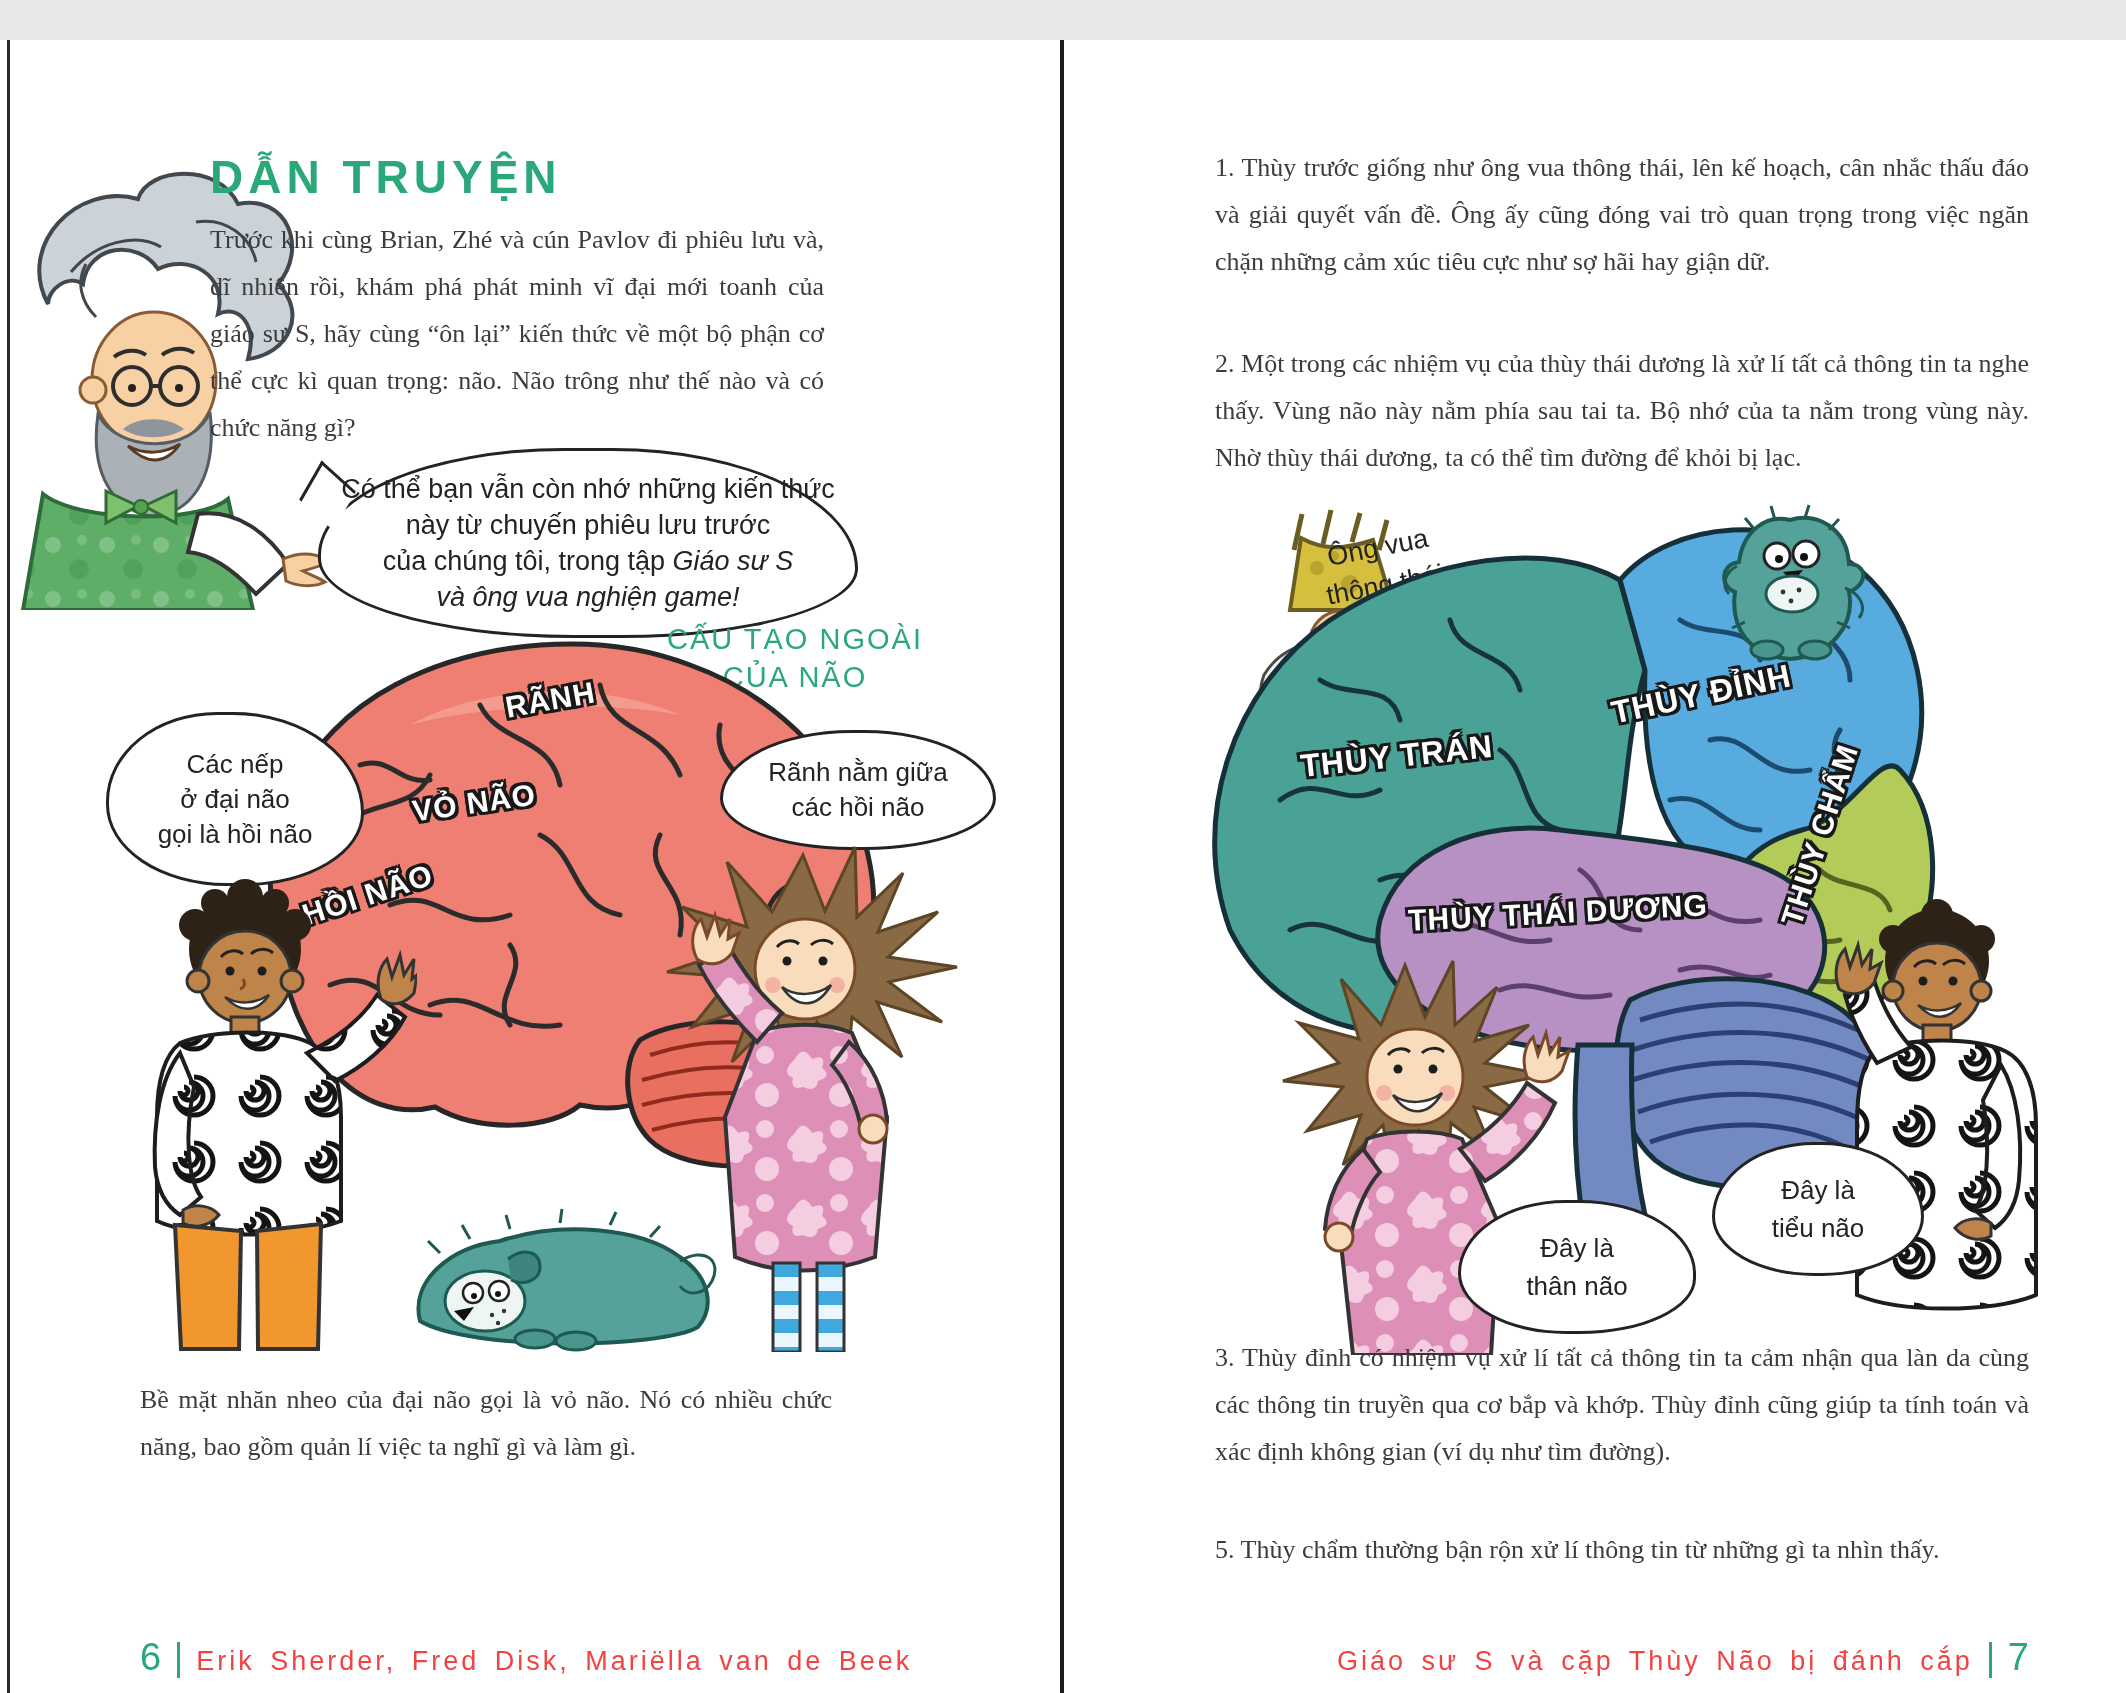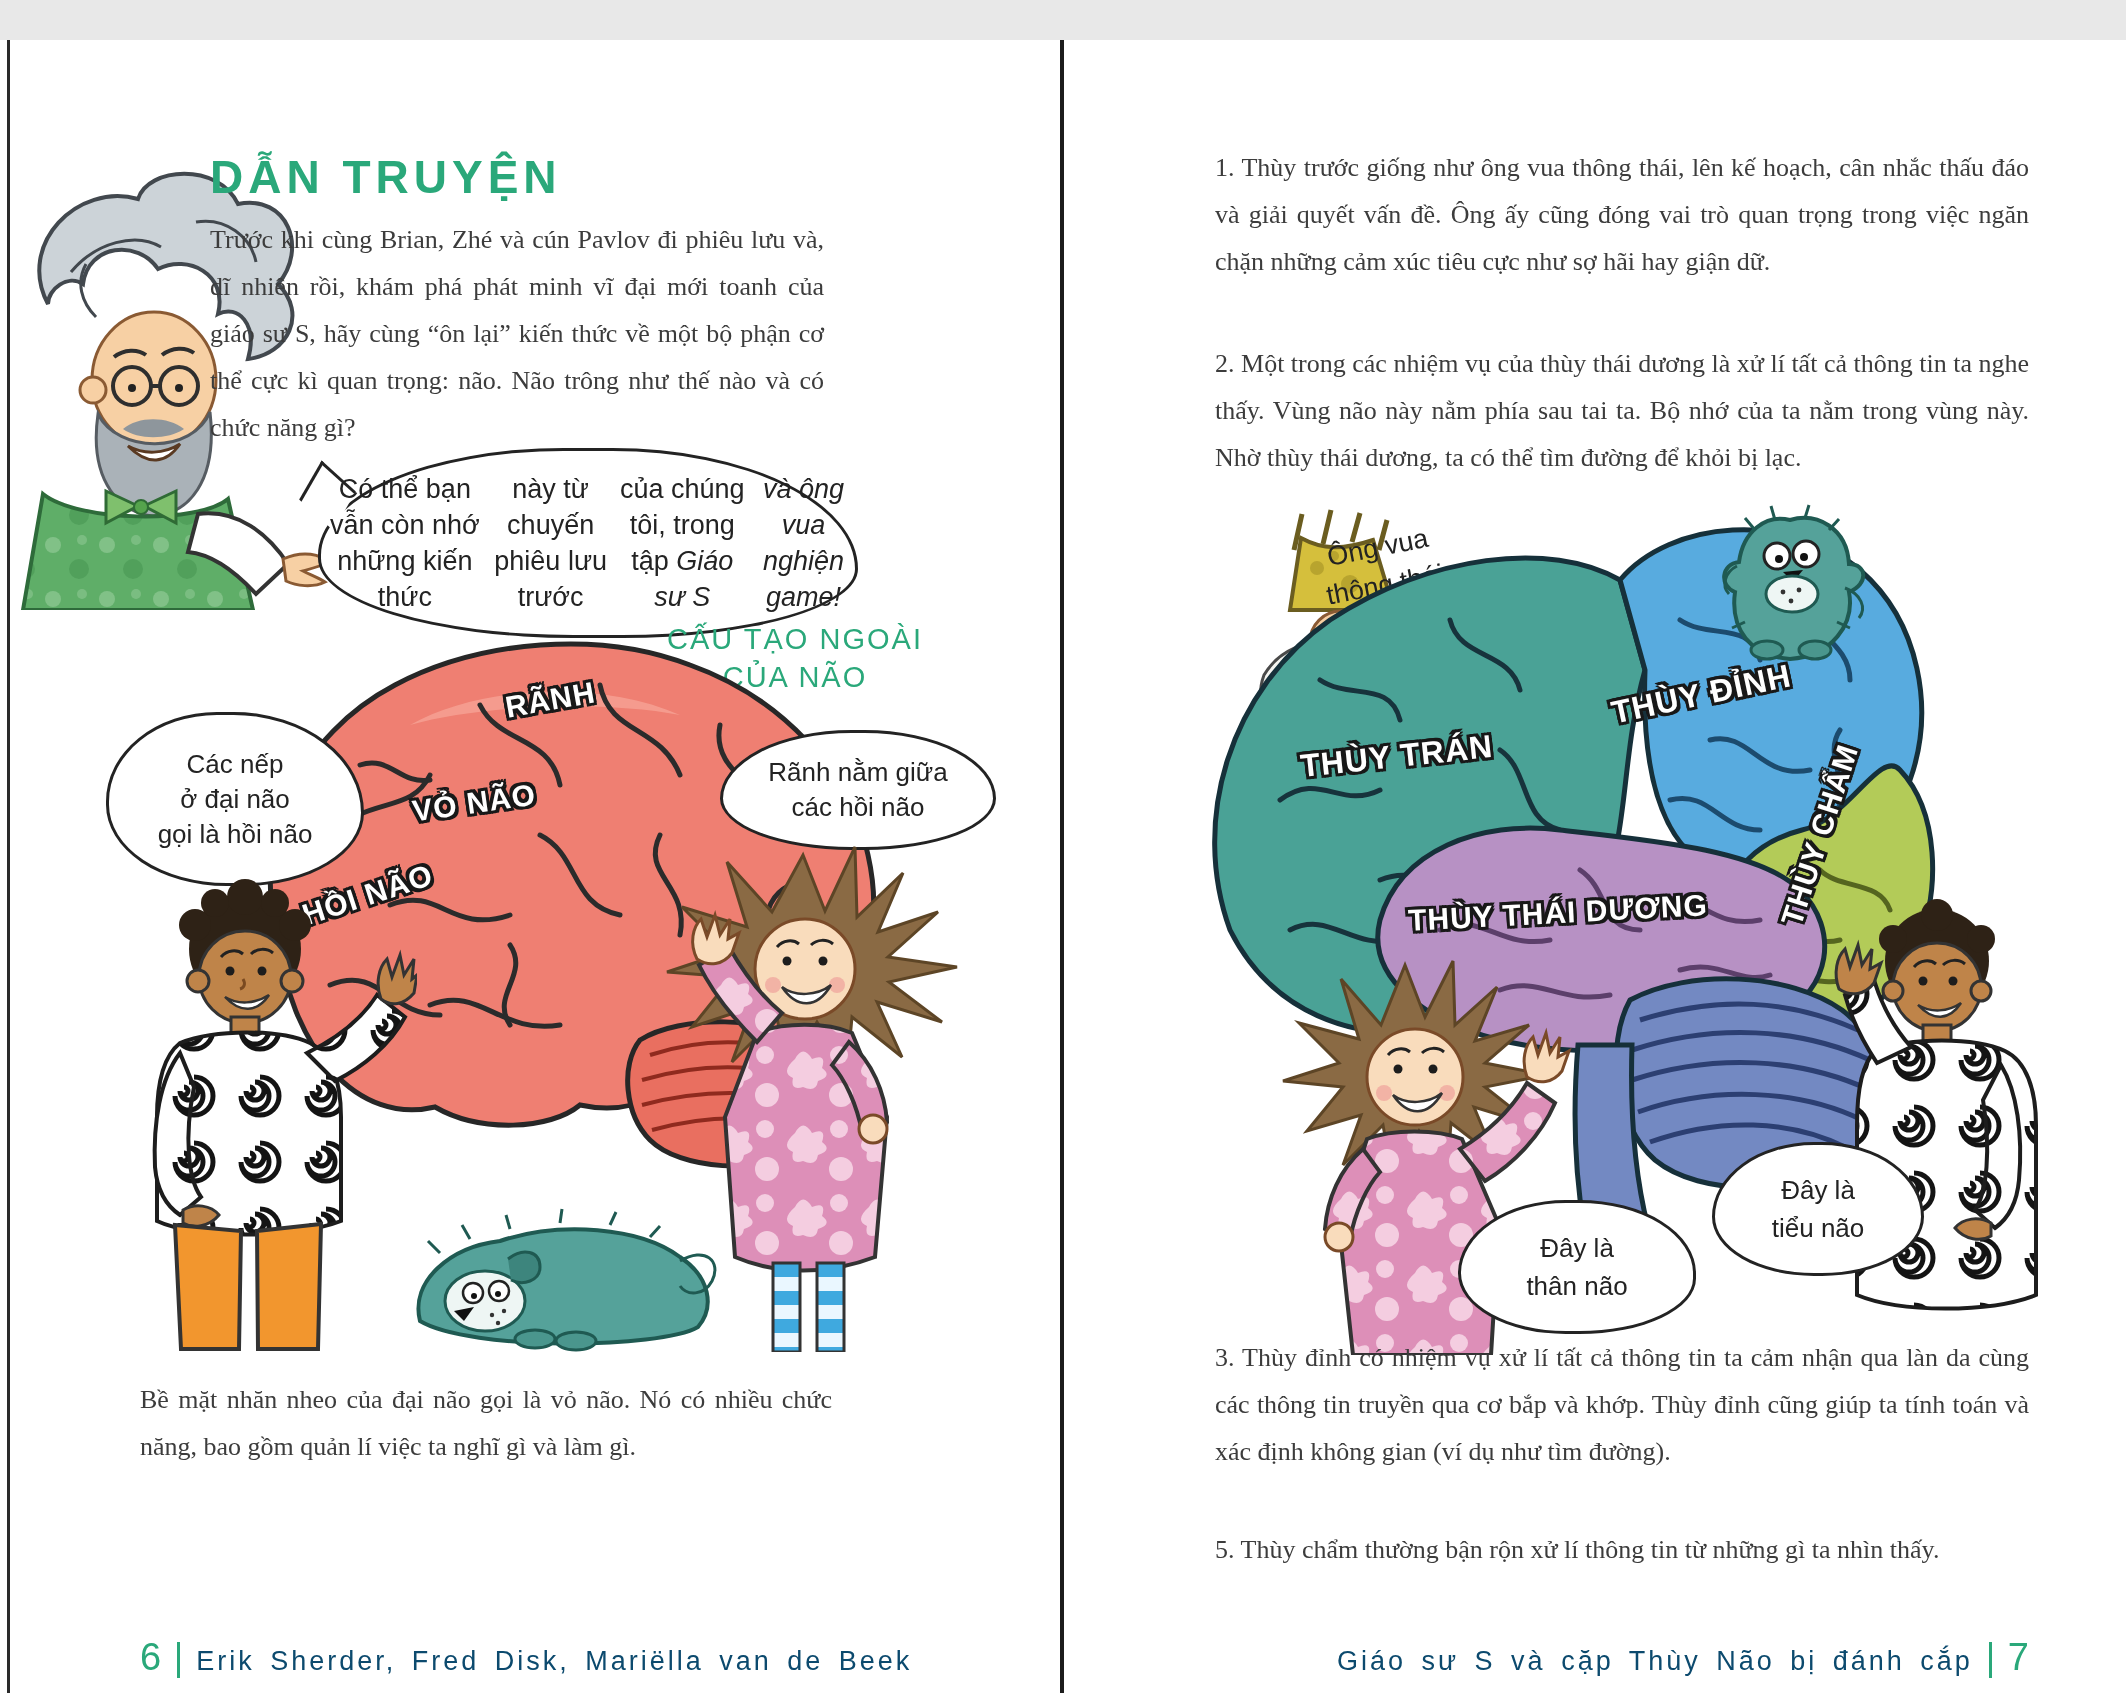--- a/index.html
+++ b/index.html
@@ -4,32 +4,32 @@
 <style>
   html,body{margin:0;padding:0;background:#e8e8e8;}
   #canvas{position:relative;width:2126px;height:1693px;background:#ffffff;overflow:hidden;
           font-family:"Liberation Serif",serif;color:#3b3b3b;margin-top:40px;}
   .abs{position:absolute;}
   .bodytext{font-size:26px;line-height:47px;text-align:justify;color:#3c3c3c;}
   .hand{font-family:"Liberation Sans",sans-serif;}
   .page-title{font-family:"Liberation Sans",sans-serif;font-size:46px;letter-spacing:5px;color:#2aa87a;font-weight:700;}
   .diagram-title{font-family:"Liberation Sans",sans-serif;font-size:29px;letter-spacing:2px;color:#2aa87a;text-align:center;line-height:38px;}
   .speech{position:absolute;background:#fff;border:3px solid #232323;
-          display:flex;flex-direction:row;justify-content:center;align-items:center;
+          display:flex;flex-direction:column;justify-content:center;align-items:center;
           font-family:"Liberation Sans",sans-serif;color:#232323;text-align:center;}
   .speech .tail{position:absolute;width:42px;height:42px;background:#fff;
           border-left:3px solid #232323;border-bottom:3px solid #232323;}
   .prewrap{white-space:pre-line;}
   .brainlabel{position:absolute;font-family:"Liberation Sans",sans-serif;font-weight:700;color:#fff;
       letter-spacing:1px;
       text-shadow:-3px -3px 0 #181818,3px -3px 0 #181818,-3px 3px 0 #181818,3px 3px 0 #181818,
                   0 -3px 0 #181818,0 3px 0 #181818,-3px 0 0 #181818,3px 0 0 #181818;}
   .footerbar{display:inline-block;width:3px;height:36px;background:#2aa87a;margin:0 16px;vertical-align:-8px;}
   .footer-num{font-family:"Liberation Sans",sans-serif;font-size:38px;color:#2aa87a;}
-  .footer-txt{font-family:"Liberation Sans",sans-serif;font-size:27px;letter-spacing:3px;word-spacing:5px;color:#0c4a6e;}
+  .footer-txt{font-family:"Liberation Sans",sans-serif;font-size:27px;letter-spacing:3px;word-spacing:5px;color:#ef4444;}
   .divider{position:absolute;left:1060px;top:0;width:4px;height:1693px;background:#1c1c1c;}
   .edge{position:absolute;left:7px;top:0;width:3px;height:1693px;background:#2a2a2a;}
   .italic{font-style:italic;}
 </style>
 </head>
 <body>
 
 <div id="canvas">
 
   <svg width="0" height="0" style="position:absolute" aria-hidden="true">

